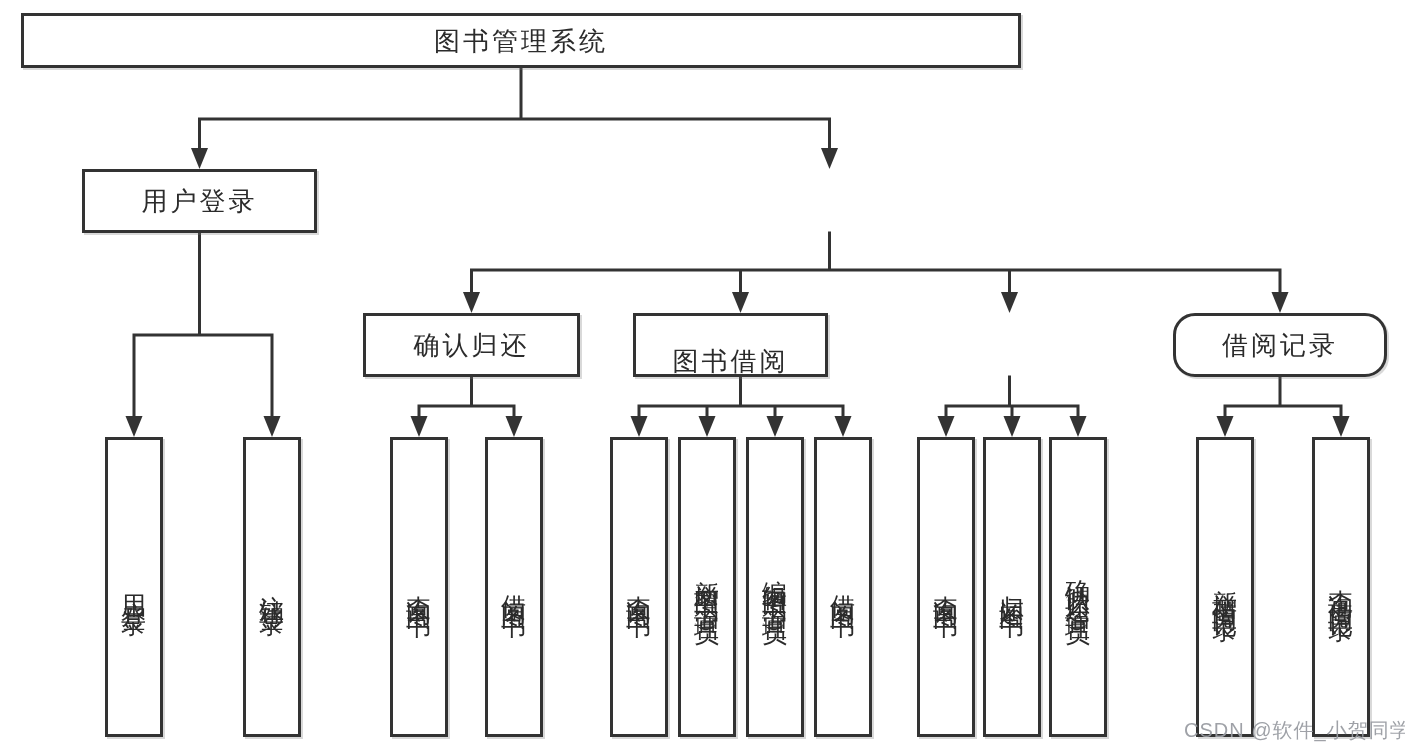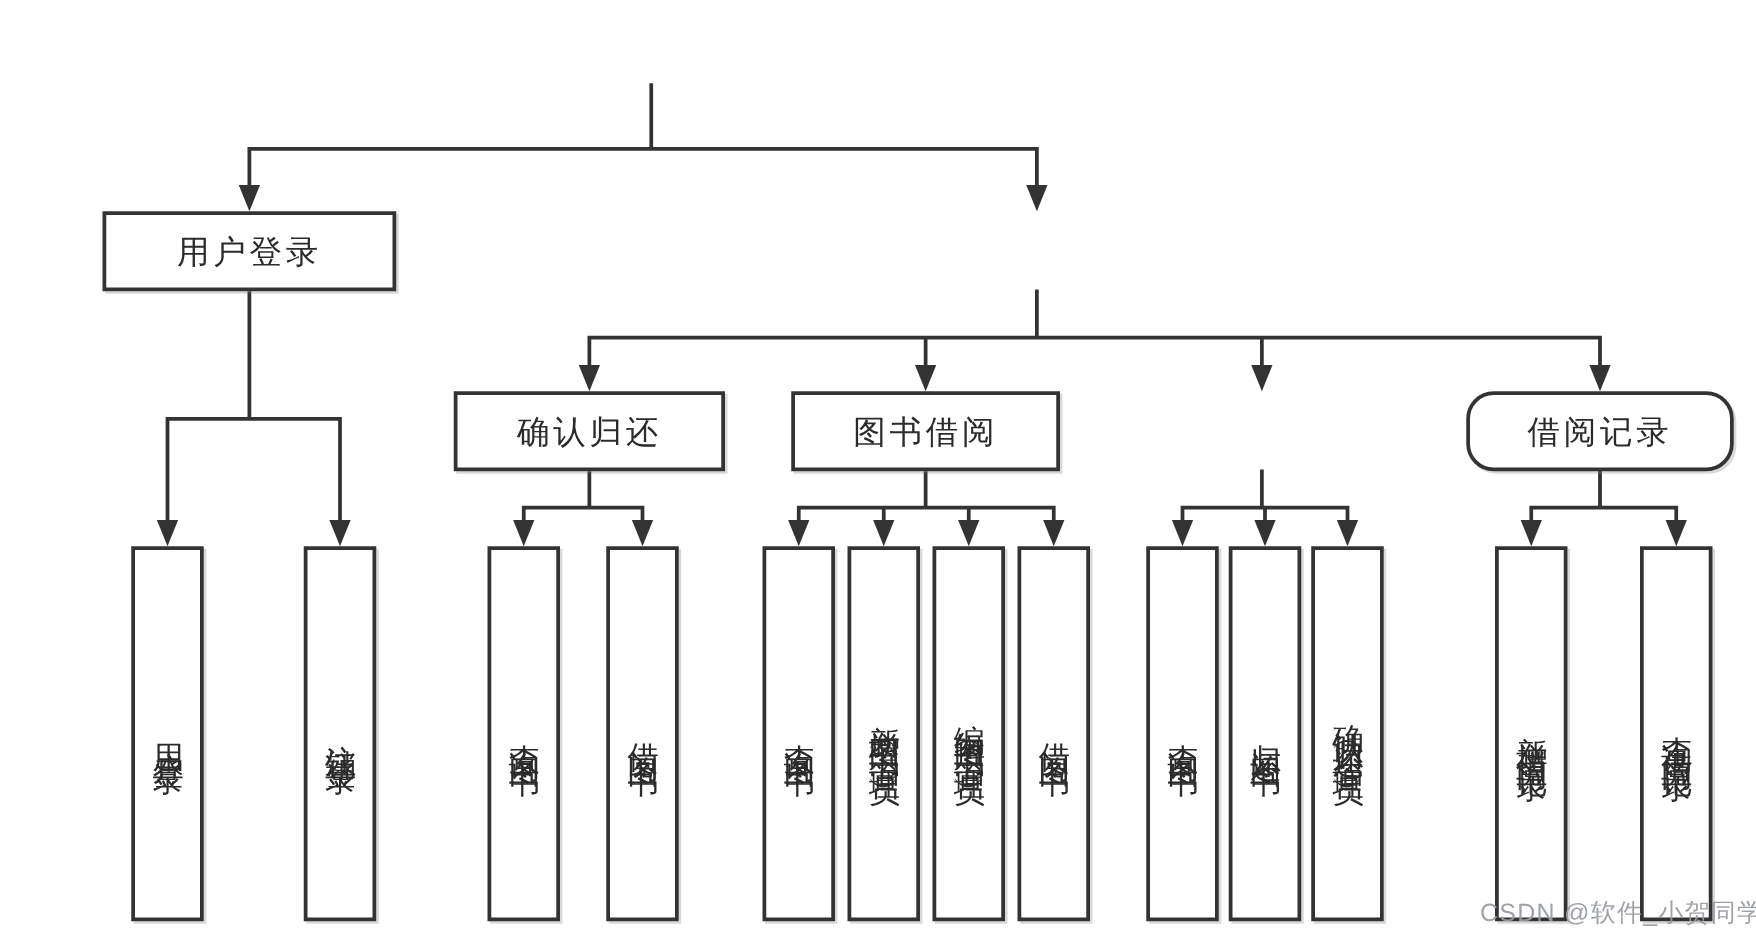--- a/index.html
+++ b/index.html
@@ -21,21 +21,21 @@
   }
   .node.leaf .vlabel{
     writing-mode:vertical-rl;text-orientation:mixed;
     font-size:25px;letter-spacing:6px;line-height:1.2;
   }
   
   .n-root   {left:21px;  top:13px;  width:1000px;height:55px;}
   .n-login  {left:82px;  top:169px; width:235px; height:64px;}
   .n-mgmt   {left:712px; top:169px; width:235px; height:64px;}
   .n-rec    {left:363px; top:313px; width:217px; height:64px;}
-  .n-borrow {left:633px; top:313px; width:215px; height:64px;}
+  .n-borrow {left:633px; top:313px; width:195px; height:64px;align-items:flex-end;}
   .n-current{left:902px; top:313px; width:215px; height:64px;}
   .n-records{left:1173px;top:313px; width:214px; height:64px;border-radius:22px;}
   .leaf{top:437px;width:58px;height:300px;}
   .lf-1a{left:105px;} .lf-1b{left:243px;}
   .lf-2a{left:390px;} .lf-2b{left:485px;}
   .lf-3a{left:610px;} .lf-3b{left:678px;} .lf-3c{left:746px;} .lf-3d{left:814px;}
   .lf-4a{left:917px;} .lf-4b{left:983px;} .lf-4c{left:1049px;}
   .lf-5a{left:1196px;} .lf-5b{left:1312px;}
   .watermark{
     position:absolute;left:1184px;top:717px;z-index:6;
@@ -98,20 +98,23 @@
         <path d="M766.5 416 L783.5 416 L775 437 Z"></path>
         <path d="M834.5 416 L851.5 416 L843 437 Z"></path>
         <path d="M937.5 416 L954.5 416 L946 437 Z"></path>
         <path d="M1003.5 416 L1020.5 416 L1012 437 Z"></path>
         <path d="M1069.5 416 L1086.5 416 L1078 437 Z"></path>
         <path d="M1216.5 416 L1233.5 416 L1225 437 Z"></path>
         <path d="M1332.5 416 L1349.5 416 L1341 437 Z"></path>
       </g>
   </svg>
 
+  <div class="node n-root">
+    <span class="hlabel">图书管理系统</span>
+  </div>
 
   <div class="node n-login">
     <span class="hlabel">用户登录</span>
   </div>
 
   <div class="node n-rec">
     <span class="hlabel">确认归还</span>
   </div>
   <div class="node n-borrow">
     <span class="hlabel">图书借阅</span>

